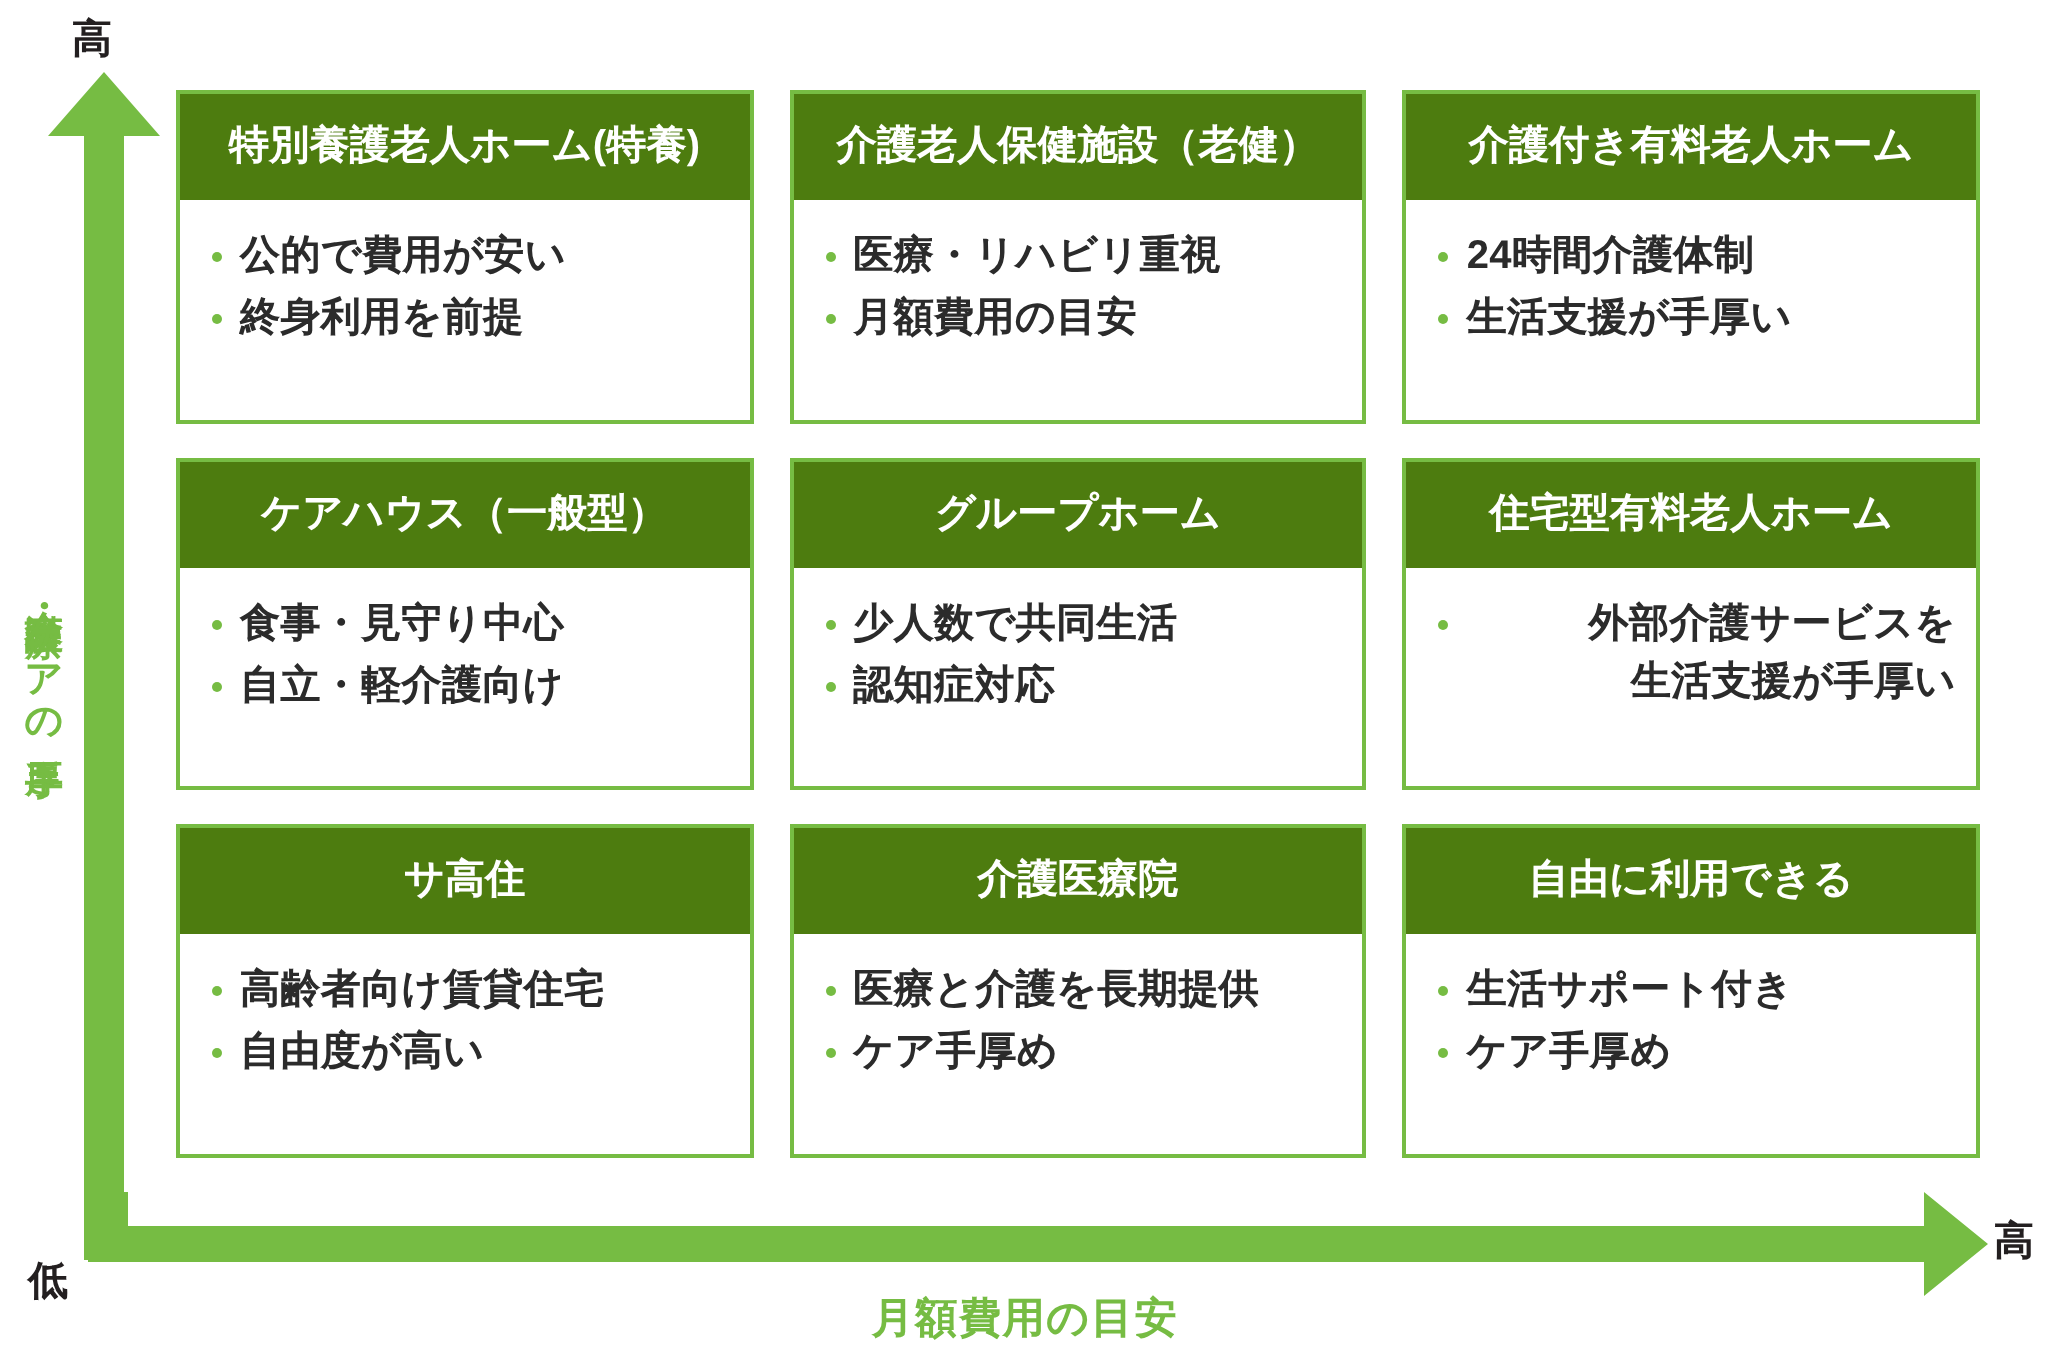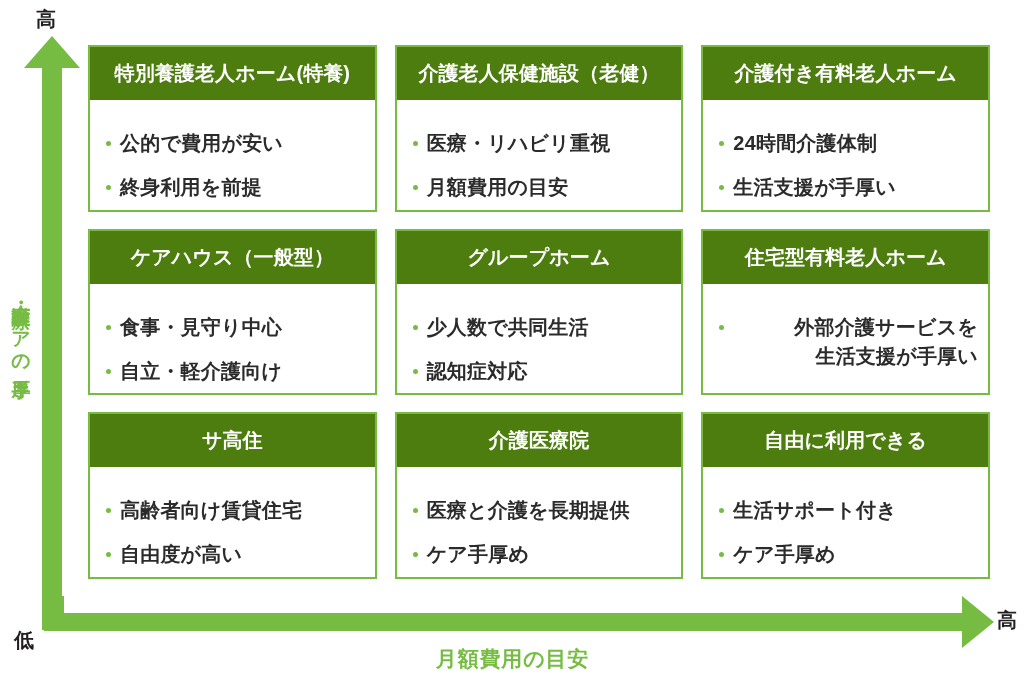--- a/index.html
+++ b/index.html
@@ -123,21 +123,20 @@
   }
   .bullets li {
     position: relative;
     font-size: 20px;
     font-weight: 700;
     color: #2b2b2b;
     line-height: 1.45;
     padding-left: 16px;
     letter-spacing: 0.01em;
     margin-bottom: 2px;
-    margin-top: 15px;
   }
   .bullets li::before {
     content: "";
     position: absolute;
     left: 2px;
     top: 12px;
     width: 5px;
     height: 5px;
     border-radius: 50%;
     background: #76bc43;

